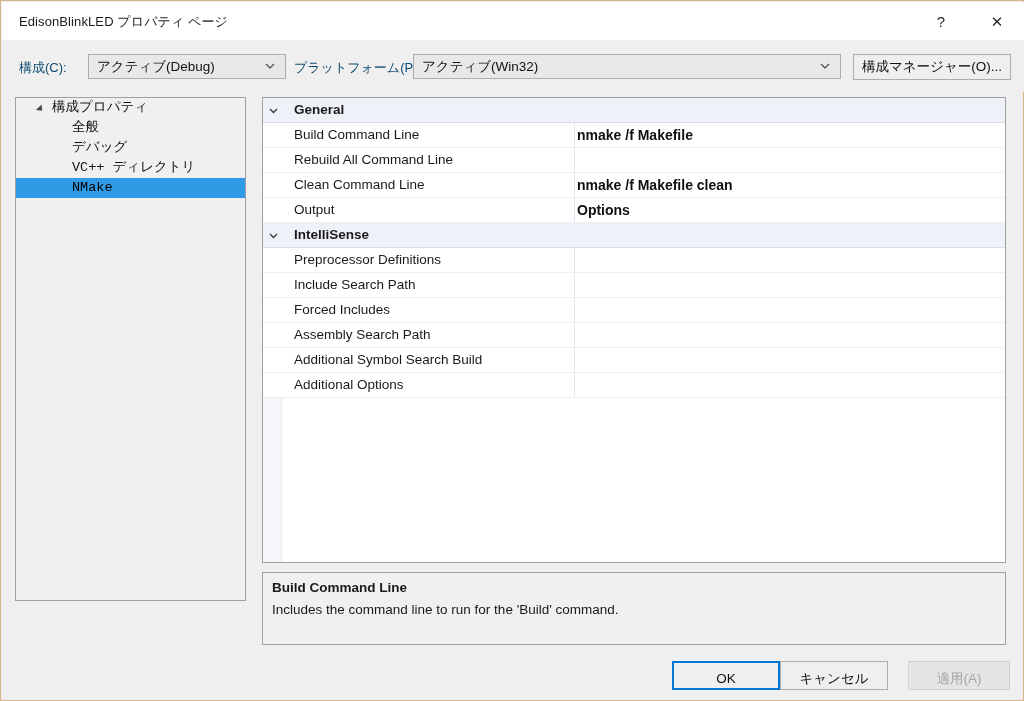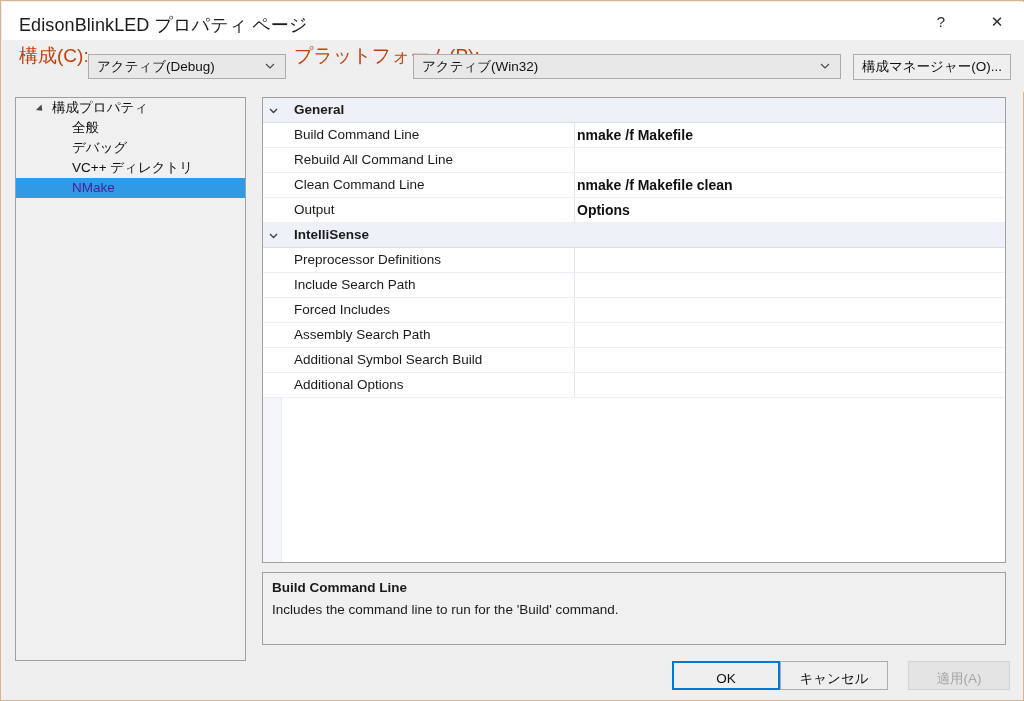--- a/index.html
+++ b/index.html
@@ -32,21 +32,21 @@
     left: 1px; top: 1px;
     width: 1022px;
     height: 38px;
     background: #ffffff;
     box-sizing: border-box;
   }
   #title-text {
     position: absolute;
     left: 17px;
     top: 11px;
-    font-size: 18px;
+    font-size: 13px;
     color: #1b1b1b;
     white-space: nowrap;
     letter-spacing: 0.1px;
   }
   .caption-btn {
     position: absolute;
     top: 1px;
     width: 46px;
     height: 36px;
     display: flex;
@@ -70,24 +70,24 @@
   #config-row {
     position: absolute;
     left: 1px;
     top: 39px;
     width: 1022px;
     height: 52px;
     background: #efefef;
   }
   .field-label {
     position: absolute;
-    font-size: 19px;
-    color: #c2410c;
-    white-space: nowrap;
-    top: 3px;
+    font-size: 13px;
+    color: #0c4a6e;
+    white-space: nowrap;
+    top: 19px;
   }
   #config-label { left: 17px; }
   #platform-label { left: 292px; }
 
   .combo {
     position: absolute;
     top: 14px;
     height: 25px;
     box-sizing: border-box;
     background: #e8e8e8;
@@ -129,40 +129,41 @@
     padding: 0;
     white-space: nowrap;
   }
 
   
   #tree-panel {
     position: absolute;
     left: 14px;
     top: 96px;
     width: 231px;
-    height: 564px;
+    height: 504px;
     box-sizing: border-box;
     background: #f0f0f0;
     border: 1px solid #a0a0a0;
     overflow: hidden;
+    font-family: Liberation Mono, monospace;
   }
   .tree-item {
     position: relative;
     height: 20px;
     line-height: 20px;
     white-space: nowrap;
     font-size: 13.5px;
     color: #101010;
     cursor: default;
   }
   .tree-root { padding-left: 36px; }
   .tree-child { padding-left: 56px; }
   .tree-item.selected {
     background: #2f9ae5;
-    color: #4c1d95;
+    color: #000000;
   }
   .tree-arrow {
     position: absolute;
     left: 22px;
     top: 7px;
     width: 0; height: 0;
     border-left: 5px solid #4a4a4a;
     border-top: 4px solid transparent;
     border-bottom: 4px solid transparent;
     transform: rotate(45deg);

